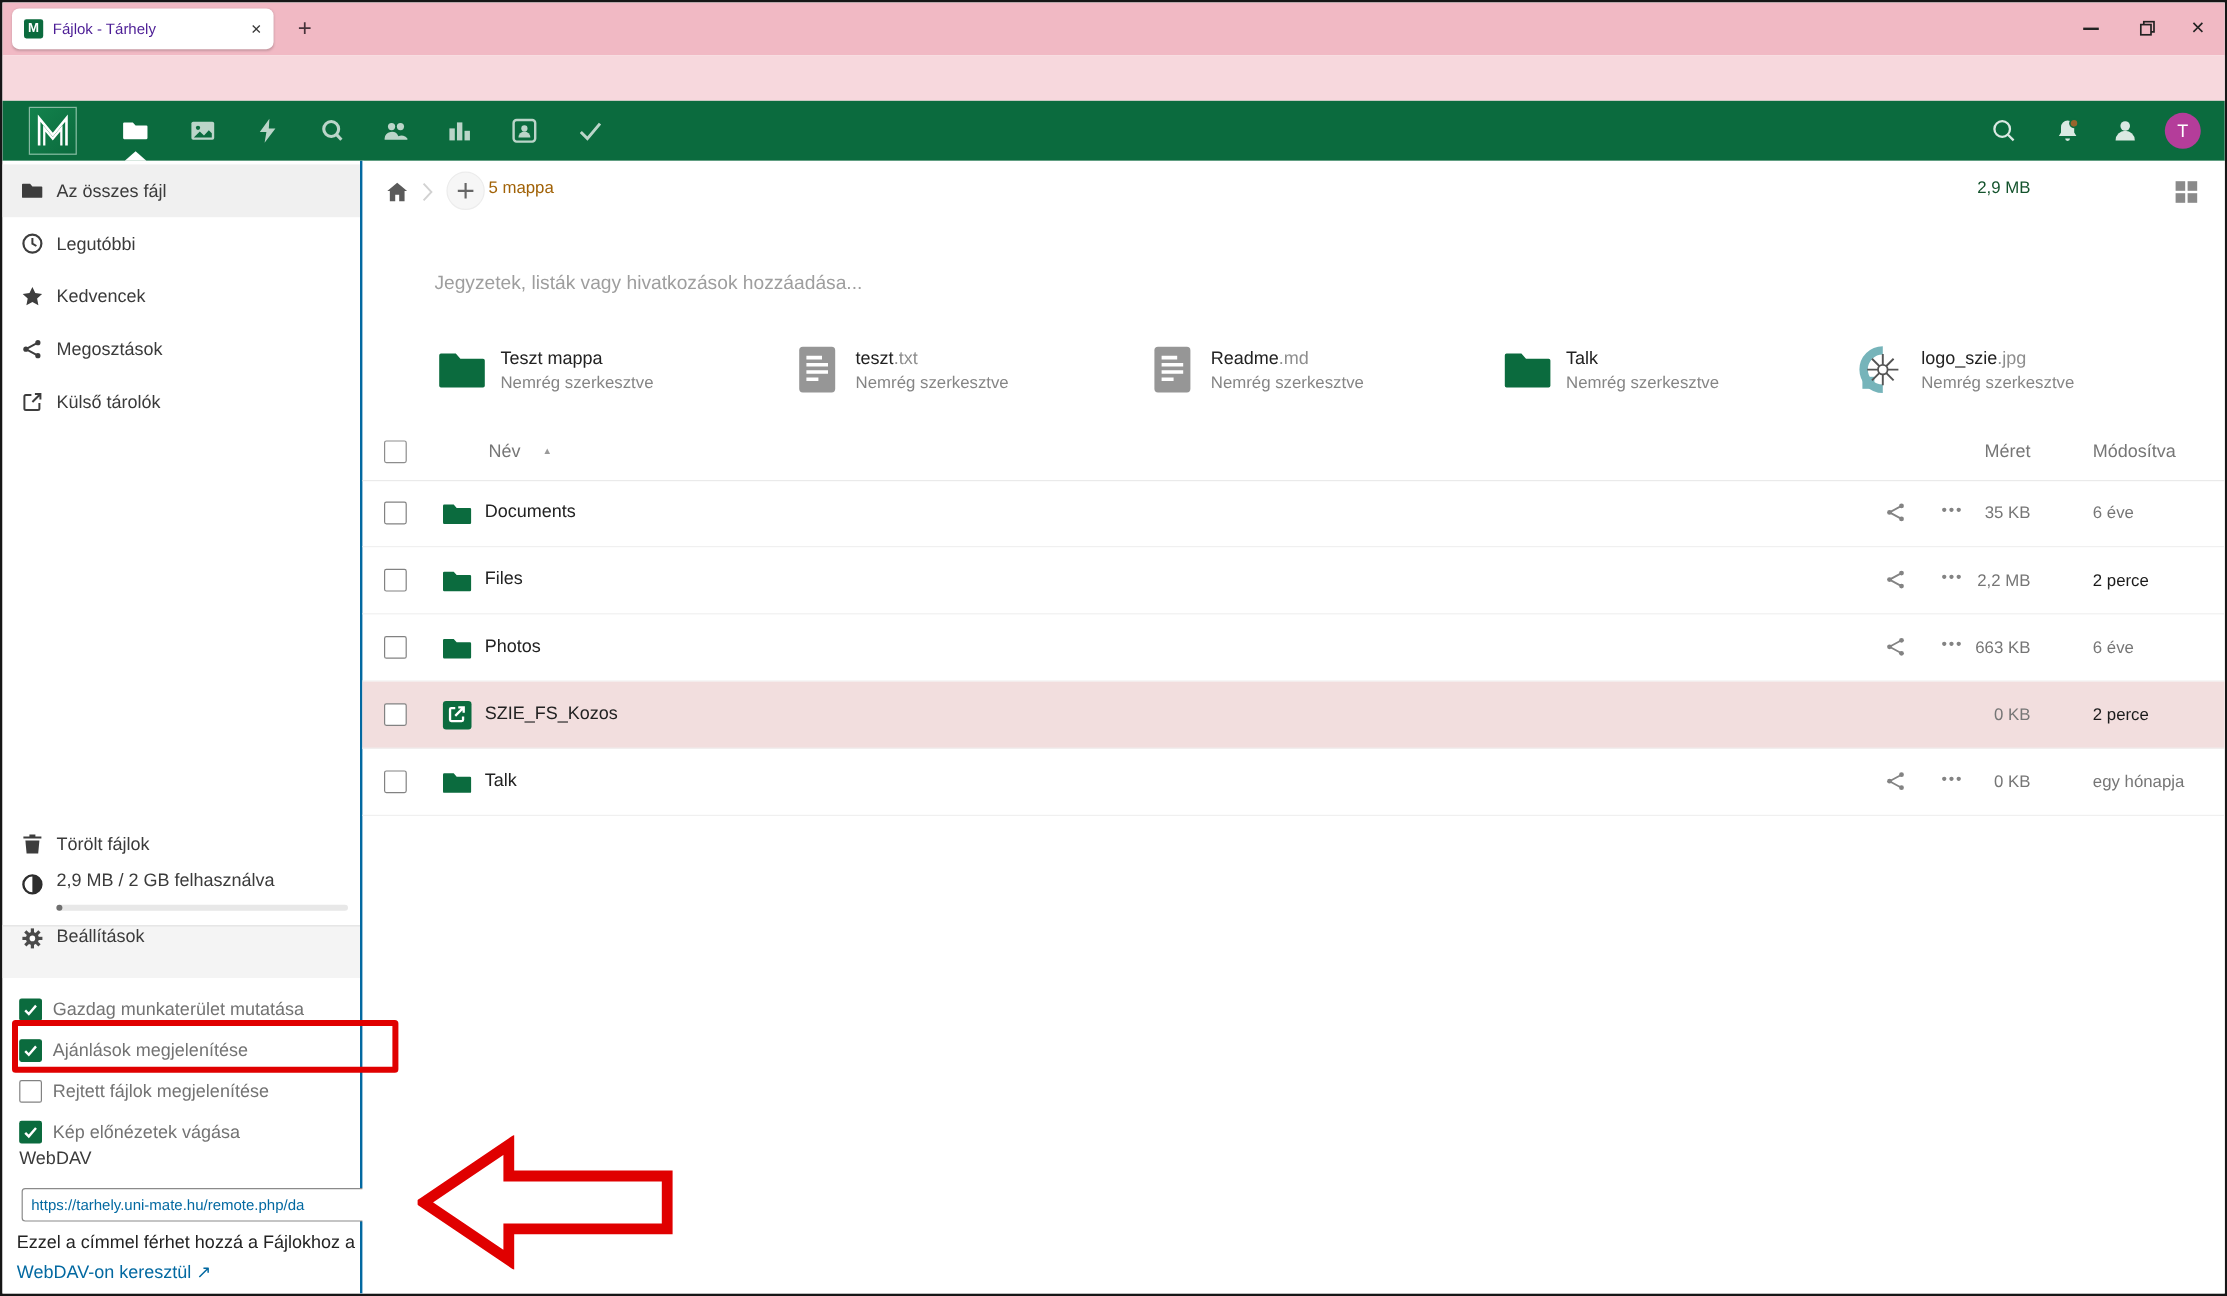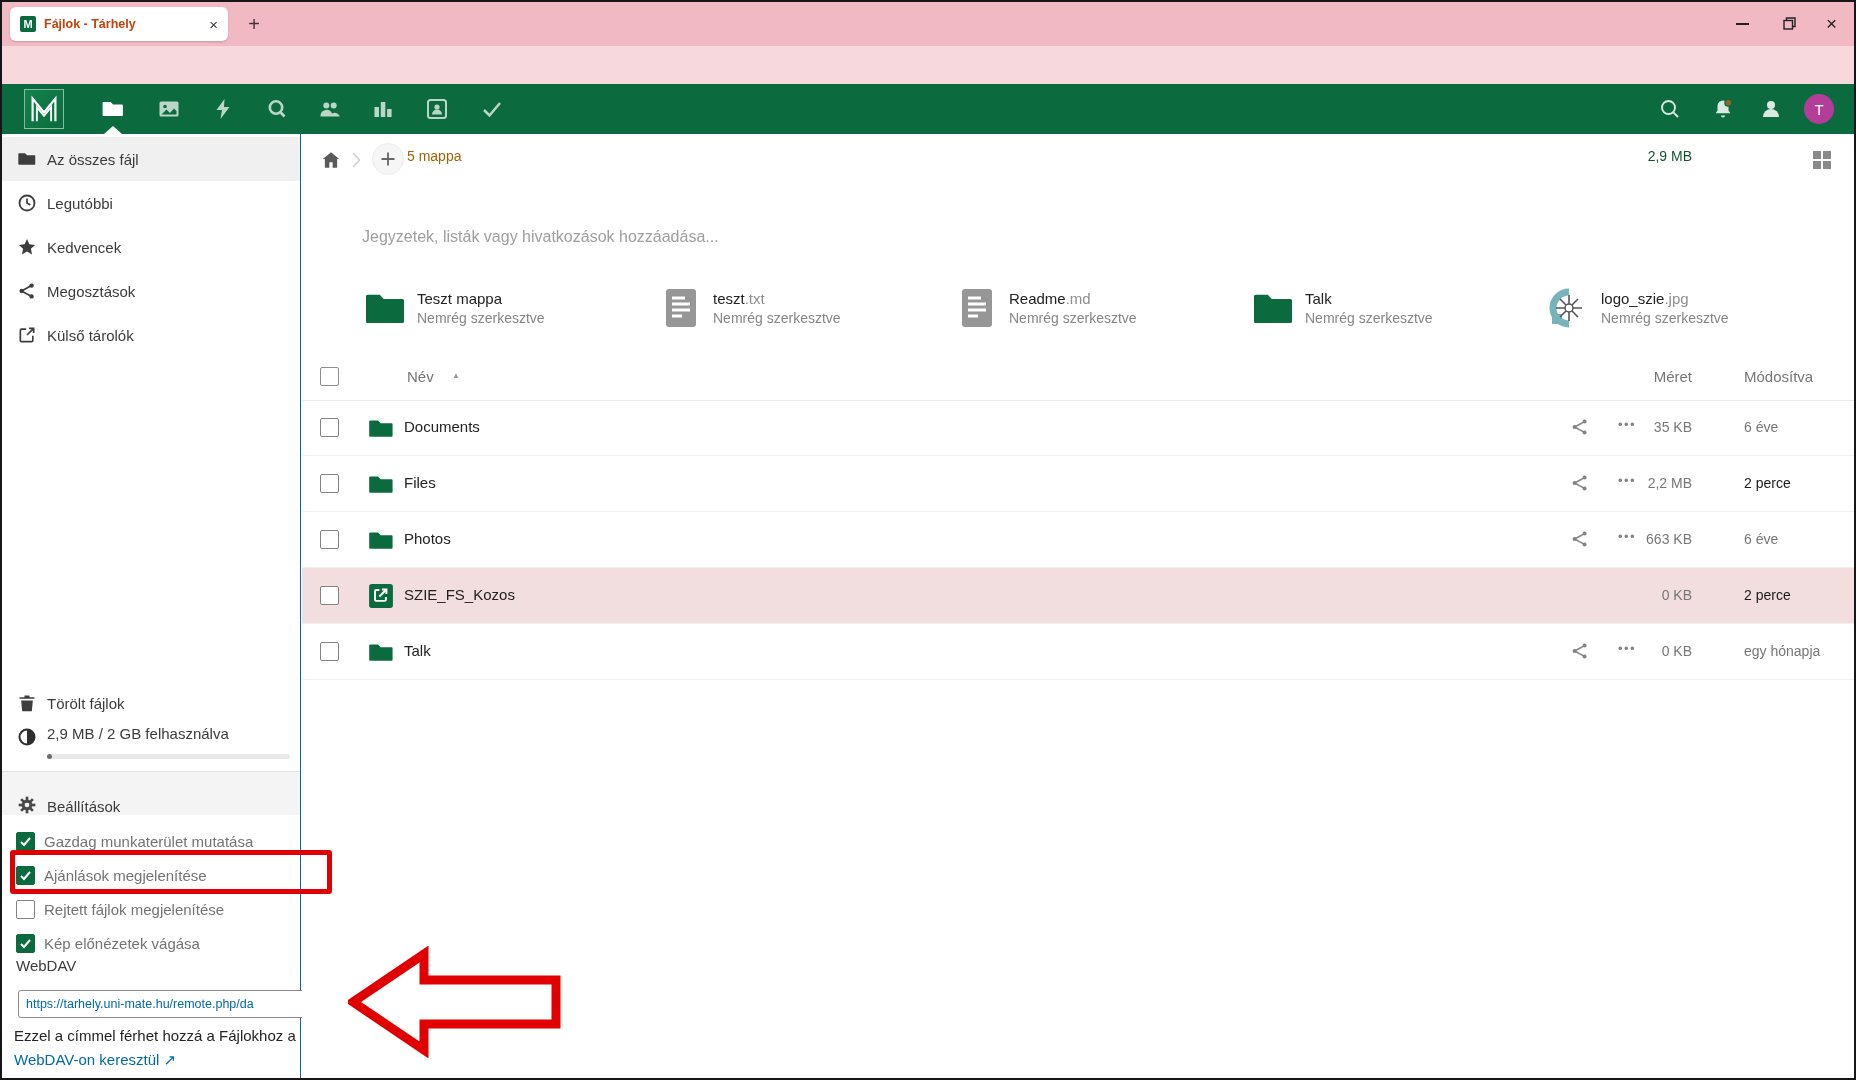--- a/index.html
+++ b/index.html
@@ -4,21 +4,21 @@
 <style>
   html,body{margin:0;padding:0;background:#fff;}
   .screen{position:relative;width:1856px;height:1080px;box-sizing:border-box;border:2px solid #161616;
           font-family:"Liberation Sans",sans-serif;background:#fff;overflow:hidden;}
   
   .tabbar{position:absolute;left:0;top:0;width:100%;height:44px;background:#f1b9c4;}
   .tab{position:absolute;left:8px;top:5px;width:218px;height:34px;background:#fff;border-radius:6px;
        box-shadow:0 1px 2px rgba(0,0,0,.18);display:flex;align-items:center;}
   .favicon{width:16px;height:16px;margin-left:10px;background:#0b6b3e;border-radius:2px;color:#fff;
            font-size:11px;font-weight:bold;display:flex;align-items:center;justify-content:center;}
-  .tab-title{margin-left:8px;font-size:12.5px;color:#c2410c;flex:1;white-space:nowrap;overflow:hidden;font-weight:bold;}
+  .tab-title{margin-left:8px;font-size:12.5px;color:#4c1d95;flex:1;white-space:nowrap;overflow:hidden;}
   .tab-close{margin-right:10px;font-size:15px;color:#3a3a3a;line-height:1;}
   .newtab{position:absolute;left:238px;top:8px;width:28px;height:28px;font-size:20px;color:#46323a;
           display:flex;align-items:center;justify-content:center;}
   .win-min{position:absolute;left:1734px;top:21px;width:13px;height:2px;background:#222;}
   .win-restore{position:absolute;left:1781px;top:15px;}
   .win-close{position:absolute;left:1824px;top:11px;font-size:19px;color:#222;}
   .toolbar{position:absolute;left:0;top:44px;width:100%;height:38px;background:#f7d8dd;}
   .navbtn{position:absolute;top:52px;width:22px;height:22px;}
   .url-field{position:absolute;left:230px;top:48px;width:1360px;height:30px;background:#f1c9d1;
              border-radius:8px;display:flex;align-items:center;}
@@ -32,32 +32,32 @@
   .logo{position:absolute;left:22px;top:87px;width:40px;height:40px;border:1px solid rgba(255,255,255,.5);
         background:linear-gradient(135deg,#13824c,#0b6b3e);box-sizing:border-box;}
   .appicon{position:absolute;top:95px;width:24px;height:24px;opacity:.72;}
   .appicon.active{opacity:1;}
   .appicon-right{position:absolute;top:95px;width:24px;height:24px;opacity:.85;}
   .notch{position:absolute;left:102px;top:124px;width:0;height:0;border-left:9px solid transparent;
          border-right:9px solid transparent;border-bottom:8px solid #fff;}
   .avatar{position:absolute;left:1802px;top:92px;width:30px;height:30px;border-radius:50%;background:#b43d9a;
           color:#fff;font-size:15px;display:flex;align-items:center;justify-content:center;}
   
-  .sidebar{position:absolute;left:0;top:132px;width:298px;bottom:0;background:#fff;border-right:1px solid #0369a1;}
+  .sidebar{position:absolute;left:0;top:132px;width:298px;bottom:0;background:#fff;border-right:3px solid #0369a1;}
   .side-item{position:relative;height:44px;display:flex;align-items:center;cursor:pointer;}
   .side-item.active{background:#f0f0f0;}
   .sicon{position:absolute;left:15px;width:20px;height:20px;color:#3d3d3d;}
   .slabel{margin-left:45px;font-size:15px;color:#3b3b3b;}
   .trash-item{position:absolute;left:0;top:547px;width:100%;height:44px;}
   .quota{position:absolute;left:0;top:591px;width:100%;}
   .quota-text{margin-left:45px;font-size:15px;color:#3b3b3b;}
   .quota-bar{position:absolute;left:45px;top:29px;width:243px;height:5px;background:#e8e8e8;border-radius:3px;}
   .quota-fill{width:5px;height:5px;background:#6f6f6f;border-radius:3px;}
   .settings-head{position:absolute;left:0;top:637px;width:100%;height:44px;background:#f4f4f4;
-                 border-top:1px solid #e2e2e2;display:flex;align-items:flex-end;box-sizing:border-box;}
+                 border-top:1px solid #e2e2e2;display:flex;align-items:flex-start;box-sizing:border-box;}
   .settings-list{position:absolute;left:0;top:690px;width:100%;}
   .setting{position:relative;height:34px;display:flex;align-items:center;}
   .cb{width:19px;height:19px;box-sizing:border-box;border:1px solid #828282;border-radius:2px;background:#fff;
       display:flex;align-items:center;justify-content:center;}
   .cb.checked{background:#0b6b3e;border-color:#0b6b3e;}
   .cb svg{display:none;}
   .cb.checked svg{display:block;}
   .setting .cb{position:absolute;left:14px;}
   .setting-label{margin-left:42px;font-size:15px;color:#737373;}
   .webdav-label{position:absolute;left:14px;top:823px;font-size:15px;color:#3b3b3b;}

